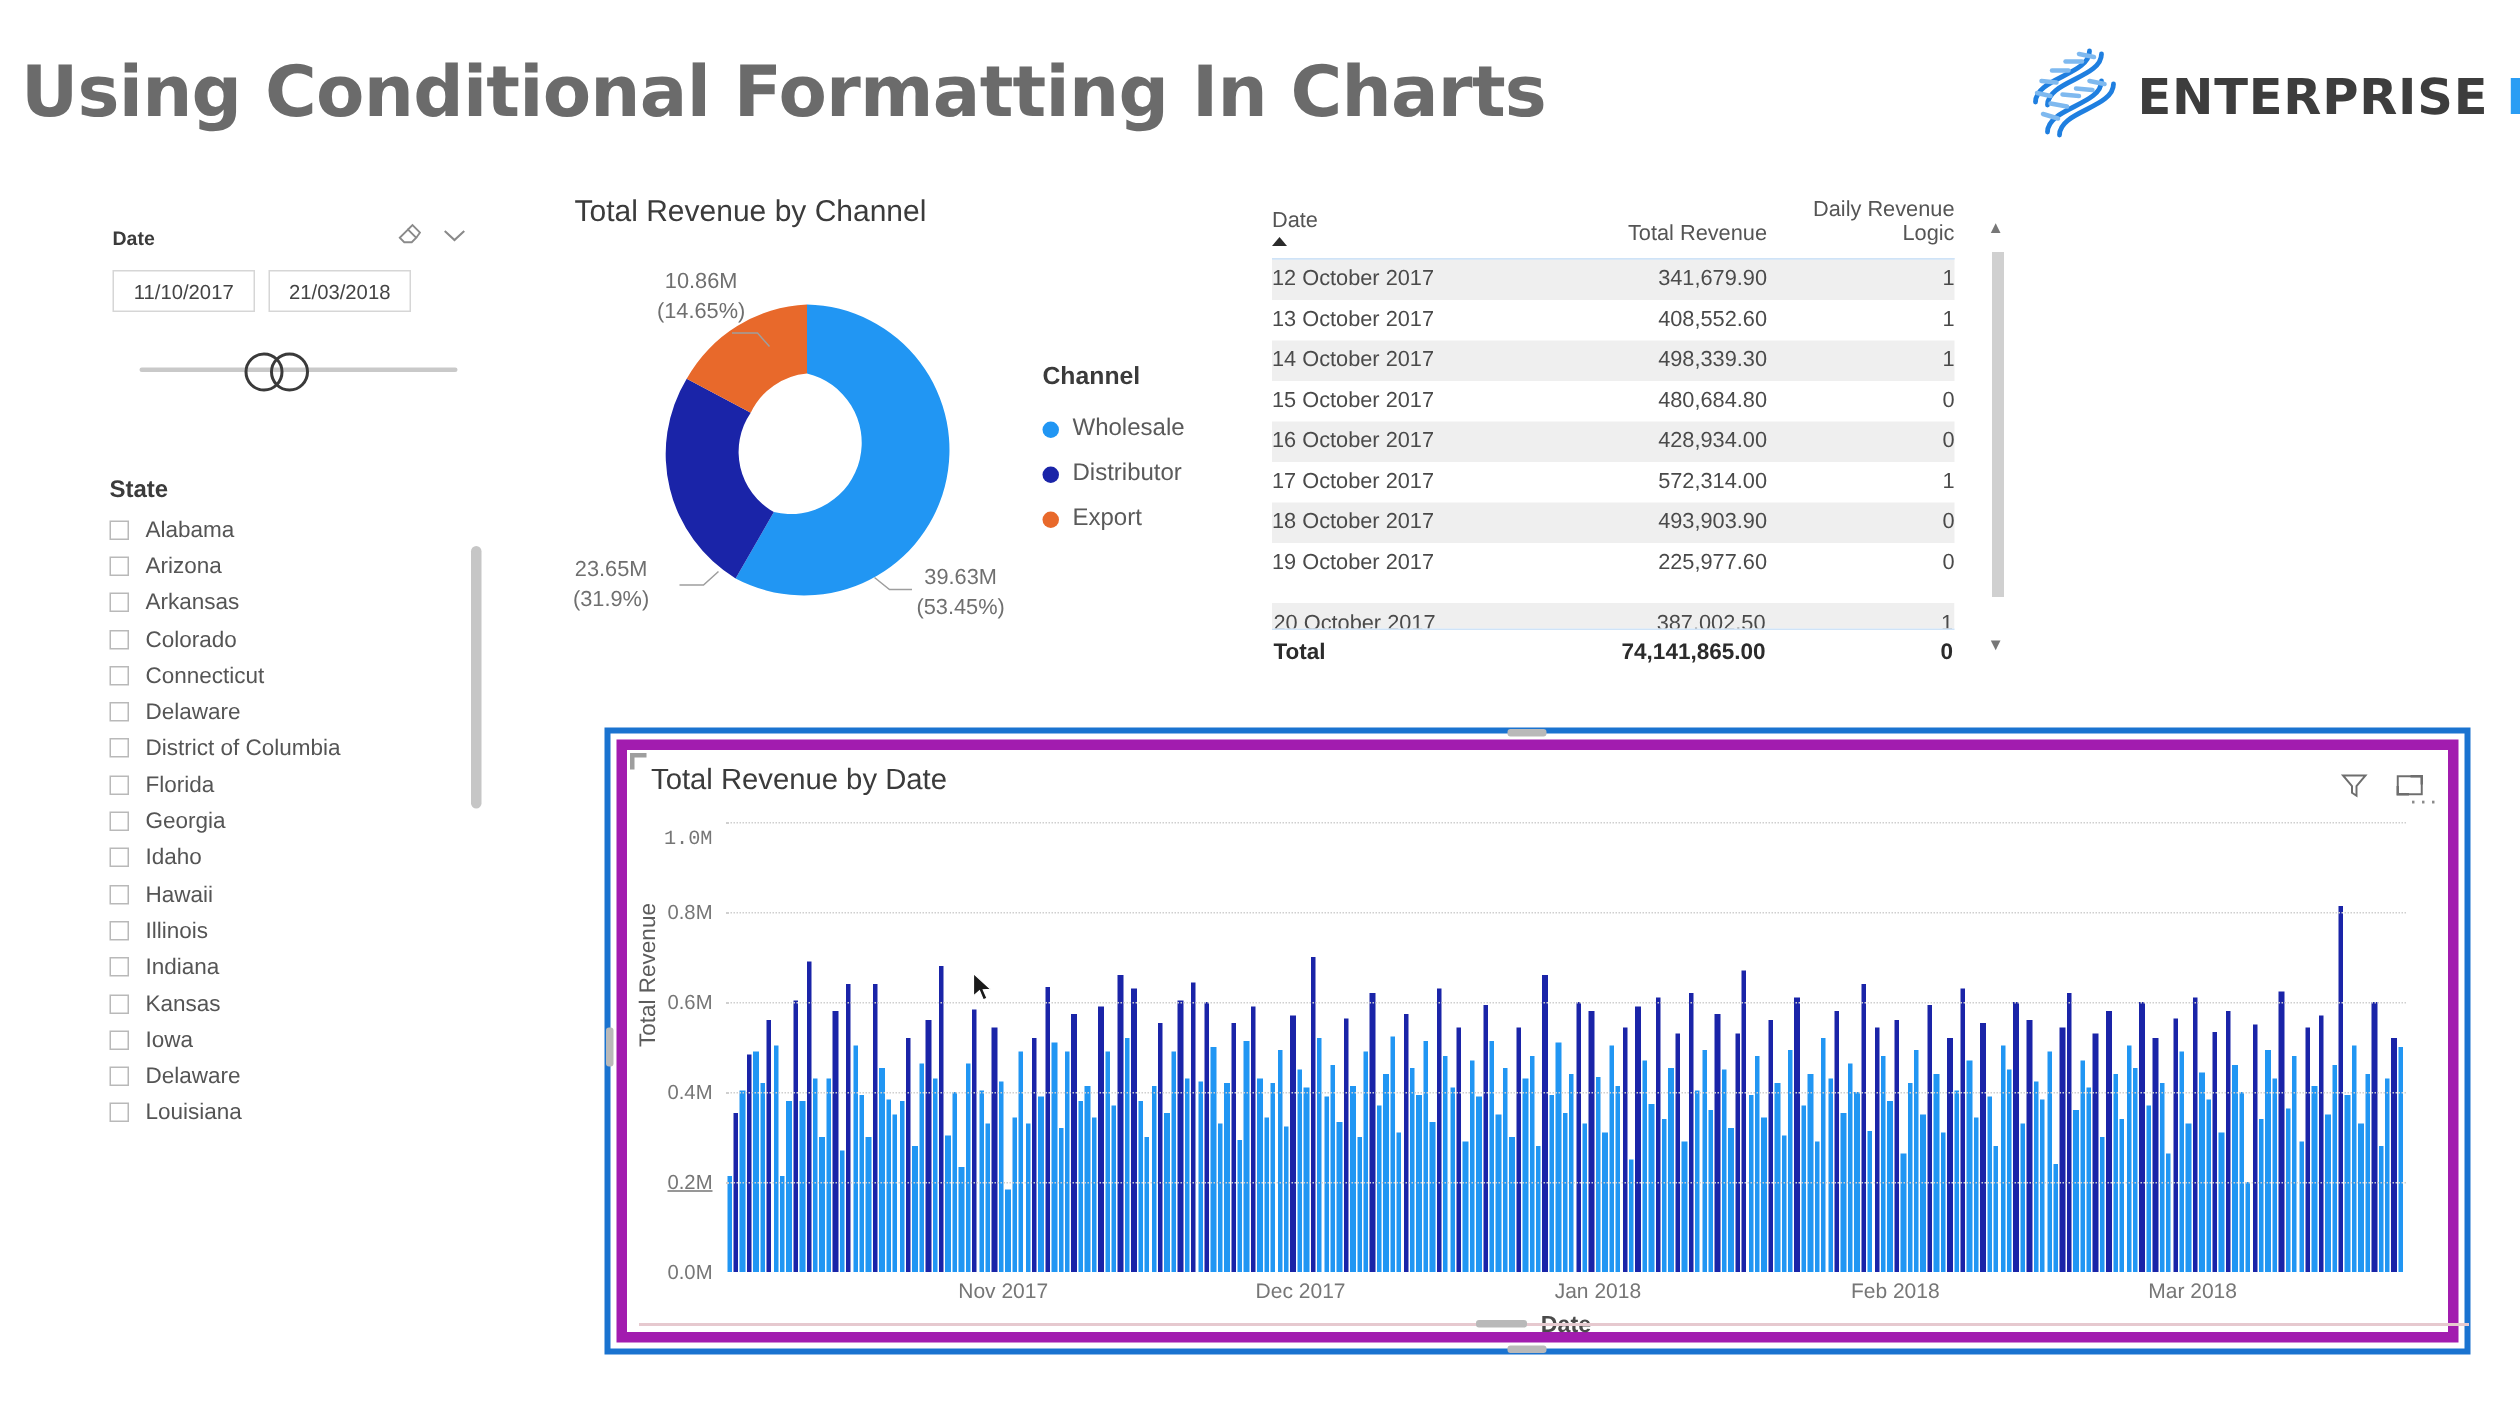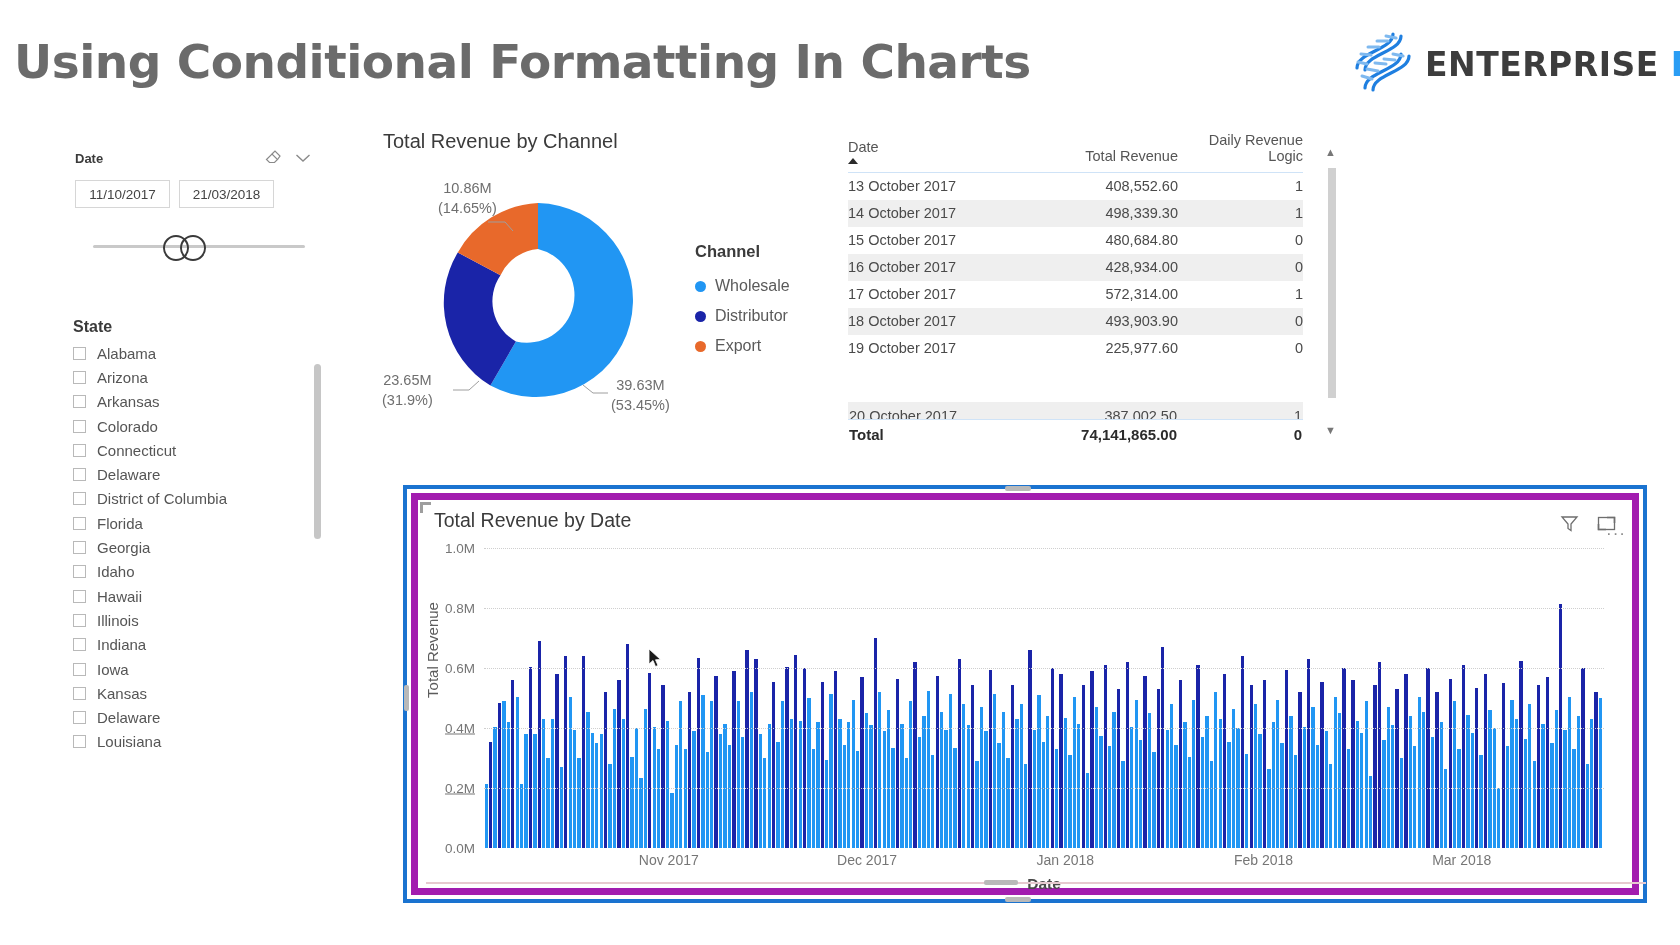--- a/index.html
+++ b/index.html
@@ -240,25 +240,25 @@
         <div class="state-item">
           <span class="state-cb"></span>
           <span class="state-label">Illinois</span>
         </div>
         <div class="state-item">
           <span class="state-cb"></span>
           <span class="state-label">Indiana</span>
         </div>
         <div class="state-item">
           <span class="state-cb"></span>
+          <span class="state-label">Kansas</span>
+        </div>
+        <div class="state-item">
+          <span class="state-cb"></span>
           <span class="state-label">Iowa</span>
-        </div>
-        <div class="state-item">
-          <span class="state-cb"></span>
-          <span class="state-label">Kansas</span>
         </div>
         <div class="state-item">
           <span class="state-cb"></span>
           <span class="state-label">Delaware</span>
         </div>
         <div class="state-item">
           <span class="state-cb"></span>
           <span class="state-label">Louisiana</span>
         </div>
         <div class="state-scroll"></div>
@@ -325,20 +325,25 @@
         <tr>
           <th>
             <span>Date</span>
             <span class="sort-caret"></span>
           </th>
           <th class="num">Total Revenue</th>
           <th class="num">Daily Revenue Logic</th>
         </tr>
       </thead>
       <tbody id="tbl-body">
+          <tr class="alt">
+            <td>12 October 2017</td>
+            <td class="num">341,679.90</td>
+            <td class="num">1</td>
+          </tr>
           <tr>
             <td>13 October 2017</td>
             <td class="num">408,552.60</td>
             <td class="num">1</td>
           </tr>
           <tr class="alt">
             <td>14 October 2017</td>
             <td class="num">498,339.30</td>
             <td class="num">1</td>
           </tr>
@@ -684,27 +689,27 @@
             <div class="bar" style="height: 180px; background: rgb(26, 36, 168);"></div>
             <div class="bar" style="height: 84px; background: rgb(33, 150, 243);"></div>
             <div class="bar" style="height: 129px; background: rgb(33, 150, 243);"></div>
             <div class="bar" style="height: 156px; background: rgb(26, 36, 168);"></div>
             <div class="bar" style="height: 150px; background: rgb(33, 150, 243);"></div>
           </div>
       <div class="ytick" style="top: 300px;">0.0M</div>
           <div class="gridline" style="top: 240px;"></div>
           <div class="ytick" style="top: 240px; text-decoration: underline;">0.2M</div>
           <div class="gridline" style="top: 180px;"></div>
-          <div class="ytick" style="top: 180px; text-decoration: underline;">0.4M</div>
+          <div class="ytick" style="top: 180px;">0.4M</div>
           <div class="gridline" style="top: 120px;"></div>
           <div class="ytick" style="top: 120px;">0.6M</div>
           <div class="gridline" style="top: 60px;"></div>
           <div class="ytick" style="top: 60px;">0.8M</div>
           <div class="gridline" style="top: 0px;"></div>
-          <div class="ytick" style="top: 0px;">1.0M</div>
+          <div class="ytick" style="top: 12px; font-family: Liberation Mono, monospace;">1.0M</div>
         </div>
 
       <div class="ylabel">Total Revenue</div>
       <div class="xaxis" id="xaxis">
           <div class="xtick" style="left: 16.5%;">Nov 2017</div>
           <div class="xtick" style="left: 34.2%;">Dec 2017</div>
           <div class="xtick" style="left: 51.9%;">Jan 2018</div>
           <div class="xtick" style="left: 69.6%;">Feb 2018</div>
           <div class="xtick" style="left: 87.3%;">Mar 2018</div>
         </div>

